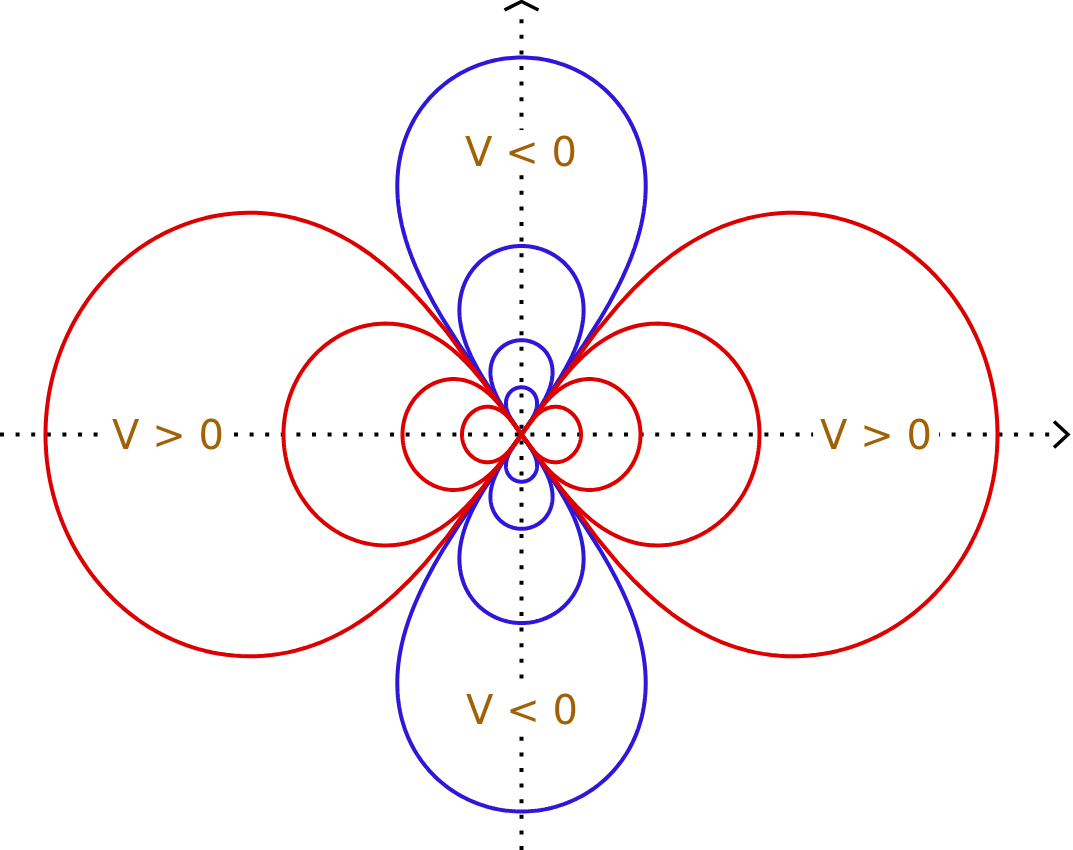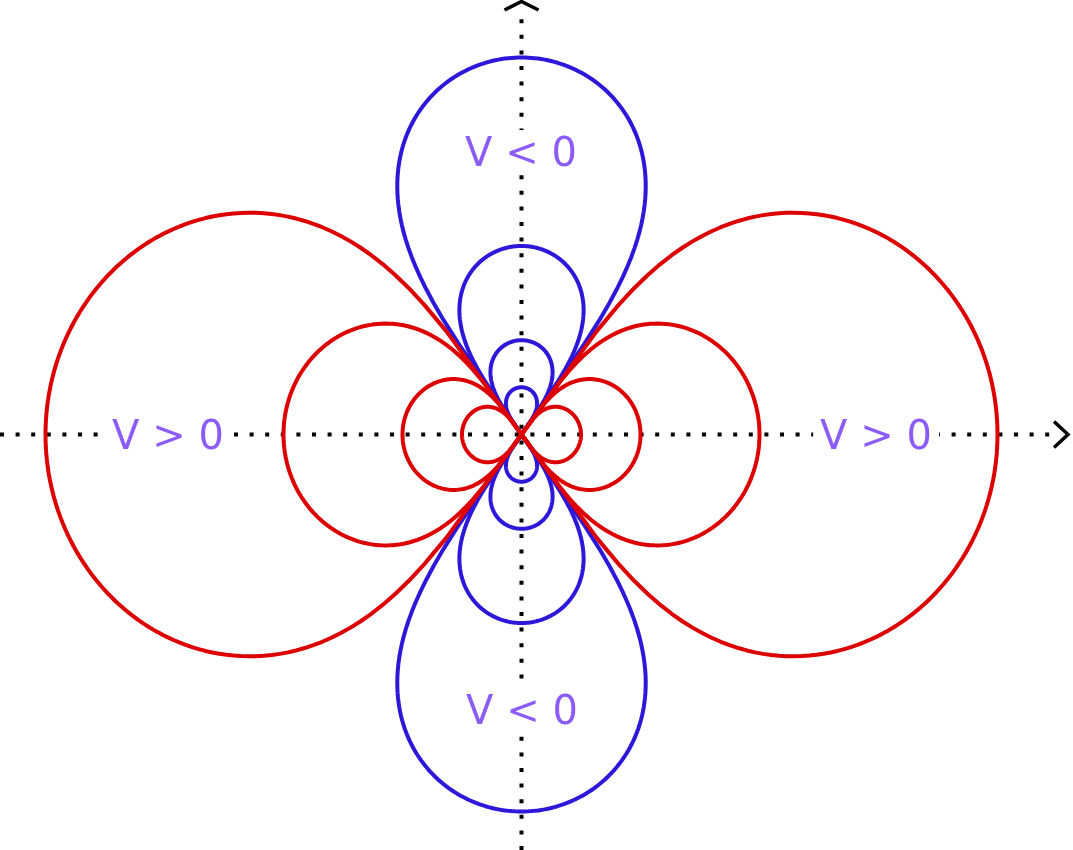--- a/index.html
+++ b/index.html
@@ -13,21 +13,21 @@
   }
   .figure-canvas svg {
     position: absolute;
     left: 0; top: 0;
   }
   .annot {
     position: absolute;
     transform: translate(-50%, -50%);
     font-size: 40px;
     line-height: 1.05;
-    color: #8b5cf6;
+    color: #a16207;
     background: #ffffff;
     padding: 1px 7px;
     white-space: nowrap;
     text-align: center;
   }
 </style>
 </head>
 <body>
 
 <div class="figure-canvas">

